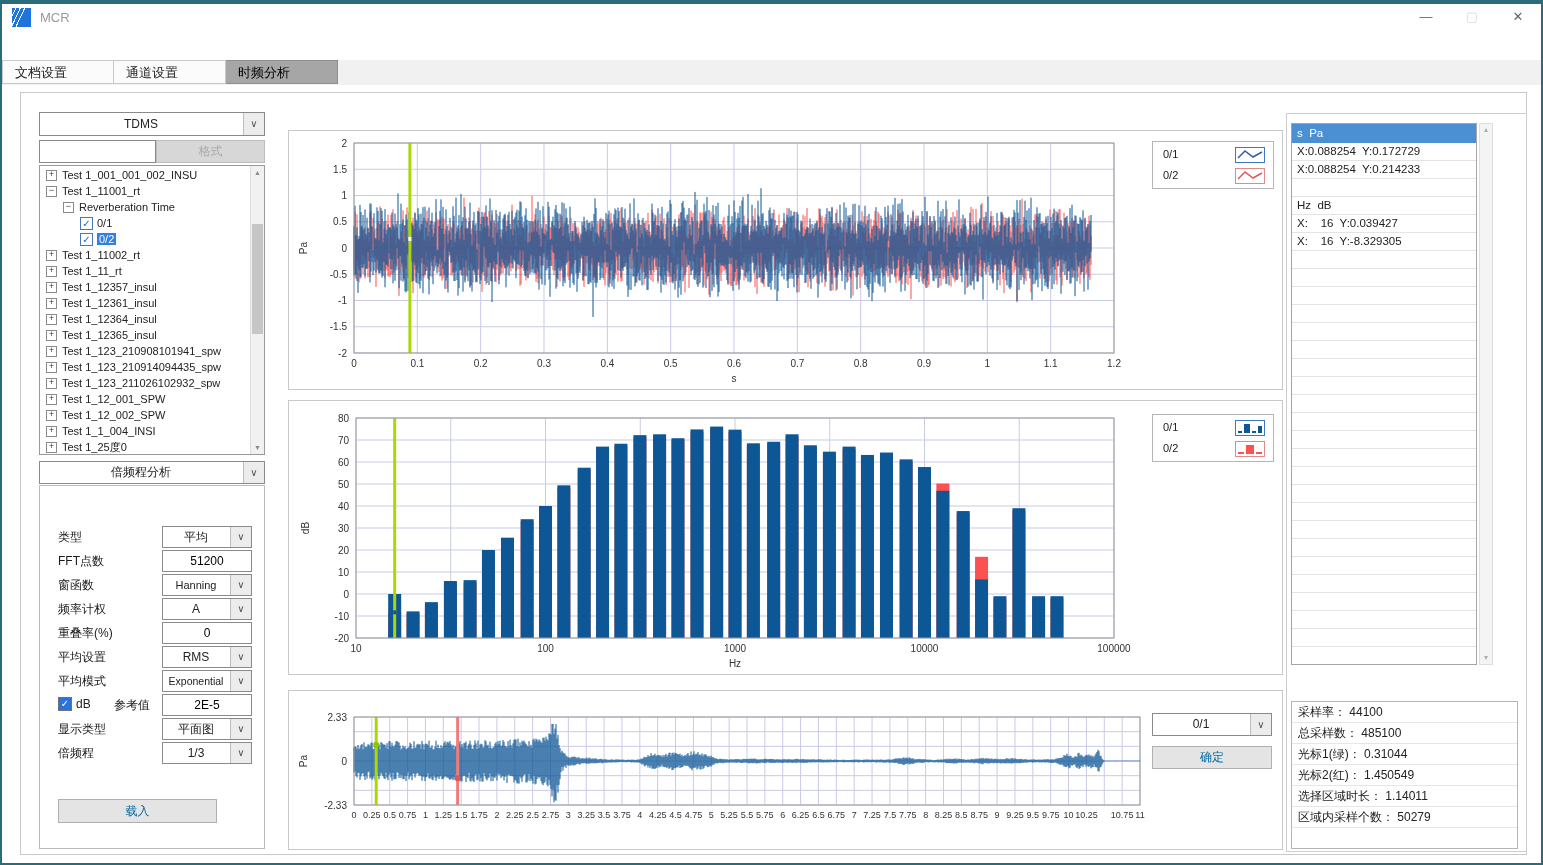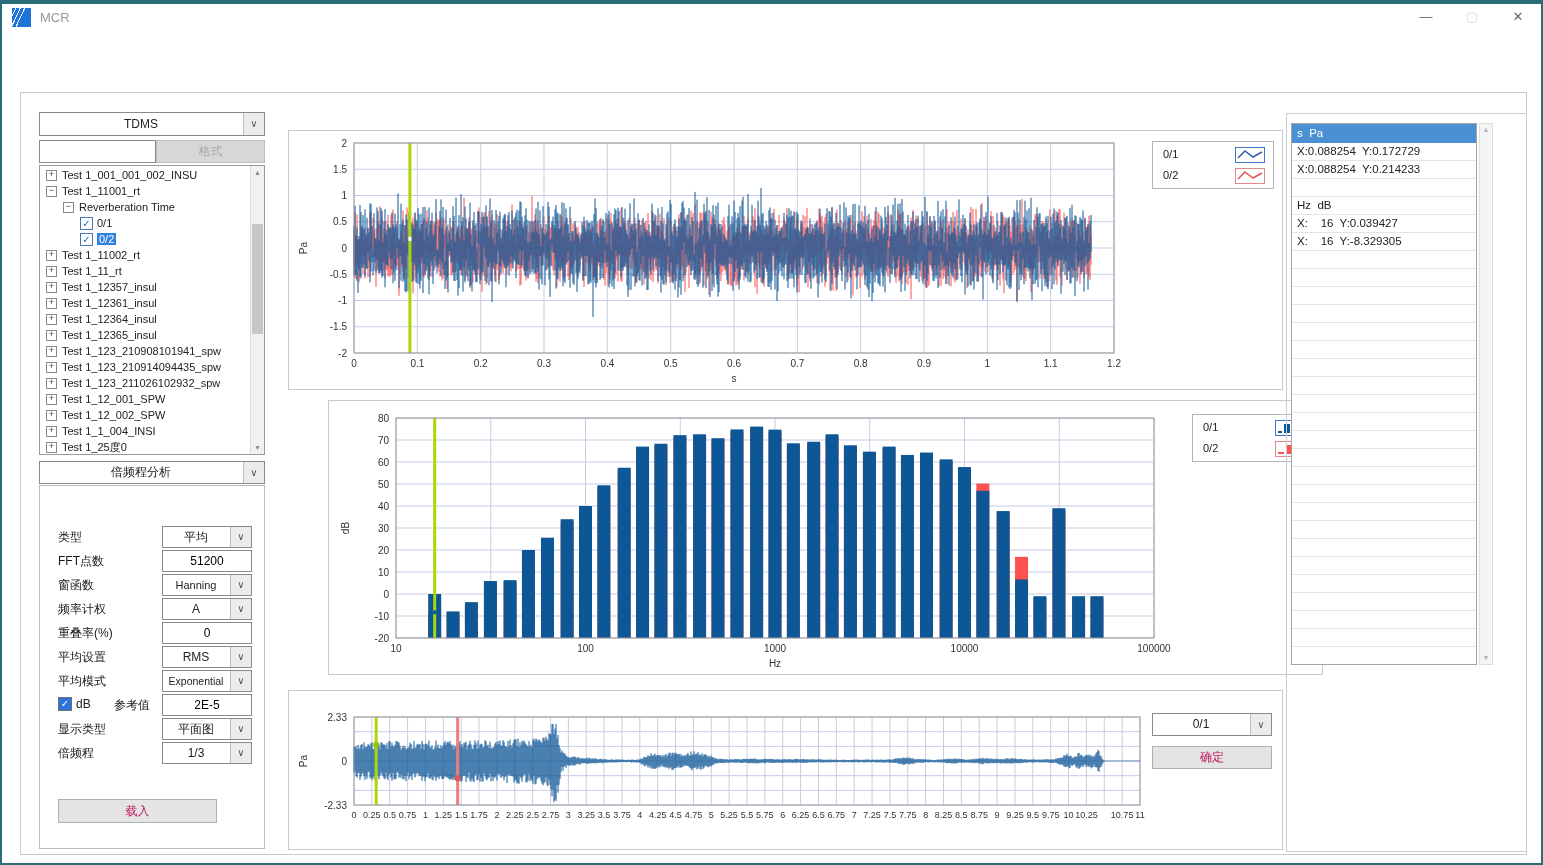--- a/index.html
+++ b/index.html
@@ -26,21 +26,21 @@
        font-size:13px;background:#fbfbfb;border:1px solid #c9c9c9;border-left:none;box-sizing:border-box;vertical-align:top;}
   .tab:first-child{border-left:1px solid #c9c9c9;}
   .tab.active{background:#a6a6a6;border-color:#8f8f8f;color:#000;}
   
   .mainframe{position:absolute;left:18px;top:88px;width:1507px;height:763px;border:1px solid #c9c9c9;background:#fff;box-sizing:border-box;}
   
   .combo{position:absolute;border:1px solid #8a8a8a;background:#fff;height:22px;box-sizing:border-box;}
   .combo .combo-text{position:absolute;left:0;right:22px;top:0;bottom:0;text-align:center;line-height:20px;font-size:12px;}
   .combo .ca{position:absolute;right:0;top:0;width:20px;height:100%;background:#ececec;border-left:1px solid #bdbdbd;
              text-align:center;line-height:20px;font-size:10px;color:#555;}
-  .btn{position:absolute;background:#e4e4e4;border:1px solid #b0b0b0;text-align:center;box-sizing:border-box;font-size:12px;color:#be185d;line-height:21px;}
+  .btn{position:absolute;background:#e4e4e4;border:1px solid #b0b0b0;text-align:center;box-sizing:border-box;font-size:12px;color:#0369a1;line-height:21px;}
   .btn.disabled-btn{background:#d7d7d7;color:#a9a9a9;border-color:#bdbdbd;}
   .ti{position:absolute;border:1px solid #8a8a8a;background:#fff;font-size:12px;text-align:center;box-sizing:border-box;
       font-family:"Liberation Sans","DejaVu Sans",sans-serif;padding:0;}
   
   .treebox{position:absolute;left:18px;top:72px;width:226px;height:290px;border:1px solid #9a9a9a;background:#fff;box-sizing:border-box;overflow:hidden;}
   .tree-row{position:relative;height:16px;line-height:16px;white-space:nowrap;font-size:11px;}
   .expander{display:inline-block;width:9px;height:9px;border:1px solid #8a8a8a;line-height:7px;text-align:center;
             font-size:9px;color:#444;background:#fff;vertical-align:middle;margin-right:5px;box-sizing:content-box;}
   .cb{display:inline-block;width:11px;height:11px;border:1px solid #4a77b8;background:#fff;color:#2b62c4;
       font-size:10px;line-height:11px;text-align:center;vertical-align:middle;margin-right:4px;}
@@ -55,21 +55,21 @@
   .flabel{position:absolute;left:18px;top:3px;font-size:12px;color:#1a1a1a;}
   .fctl{left:122px;top:0;width:90px;padding-left:42px;}
   .fctl-in{left:122px;top:0;width:90px;height:22px;}
   .cbx{position:absolute;left:18px;top:3px;width:12px;height:12px;border:1px solid #707070;background:#2b72d9;color:#fff;
        font-size:10px;line-height:12px;text-align:center;}
   .flabel2{position:absolute;left:36px;top:3px;}
   .flabel3{position:absolute;left:74px;top:3px;}
   
   .chartbox{position:absolute;border:1px solid #c9c9c9;background:#fff;box-sizing:border-box;}
   #box-time{left:267px;top:37px;width:995px;height:260px;}
-  #box-spec{left:267px;top:307px;width:995px;height:275px;margin-left:40px;}
+  #box-spec{left:267px;top:307px;width:995px;height:275px;}
   #box-ov{left:267px;top:597px;width:995px;height:160px;}
   .legend{position:absolute;left:863px;width:120px;border:1px solid #b5b5b5;background:#fff;padding:2px 0;}
   .lrow{position:relative;height:21px;line-height:21px;padding-left:10px;font-size:11px;}
   .lrow svg{position:absolute;right:8px;top:3px;}
   .ovsel{left:863px;top:22px;width:120px;}
   .confirm{left:863px;top:55px;width:120px;height:23px;line-height:21px;}
   
   .rightcol{position:absolute;left:1265px;top:20px;width:241px;height:739px;border:1px solid #cdcdcd;box-sizing:border-box;}
   .readout-panel{position:absolute;left:4px;top:9px;width:231px;height:542px;padding-left:8px;}
   .readout-list{position:absolute;left:0;top:0;width:186px;height:542px;border:1px solid #a5a5a5;background:#fff;box-sizing:border-box;overflow:hidden;}
@@ -89,20 +89,21 @@
   <div class="titlebar">
     <div class="app-icon"></div>
     <div class="app-title">MCR</div>
     <div class="win-controls">
       <div class="win-btn">—</div>
       <div class="win-btn max">▢</div>
       <div class="win-btn">✕</div>
     </div>
   </div>
 
+  <div class="tabbar" id="tabbar"><span class="tab">文档设置</span><span class="tab">通道设置</span><span class="tab active">时频分析</span></div>
 
   <div class="mainframe">
 
     <div class="combo" style="left:18px;top:19px;width:226px;height:24px;">
       <span class="combo-text" style="line-height:22px">TDMS</span>
       <span class="ca" style="line-height:22px">∨</span>
     </div>
     <input class="ti" style="left: 18px; top: 47px; width: 117px; height: 23px;" value="">
     <div class="btn disabled-btn" style="left:135px;top:47px;width:109px;height:23px;">格式</div>
 
@@ -567,16 +568,24 @@
             <div class="lr-row"></div>
             <div class="lr-row"></div>
             <div class="lr-row"></div>
             <div class="lr-row"></div>
           </div>
         <div class="vscroll">
           <div class="arr" style="top:0">▲</div>
           <div class="arr" style="bottom:0">▼</div>
         </div>
       </div>
+      <div class="stats-panel" id="stats-panel">
+          <div class="stat-row">采样率： 44100</div>
+          <div class="stat-row">总采样数： 485100</div>
+          <div class="stat-row">光标1(绿)： 0.31044</div>
+          <div class="stat-row">光标2(红)： 1.450549</div>
+          <div class="stat-row">选择区域时长： 1.14011</div>
+          <div class="stat-row">区域内采样个数： 50279</div>
+        </div>
     </div>
 
   </div>
 </div>
 
 </body></html>

